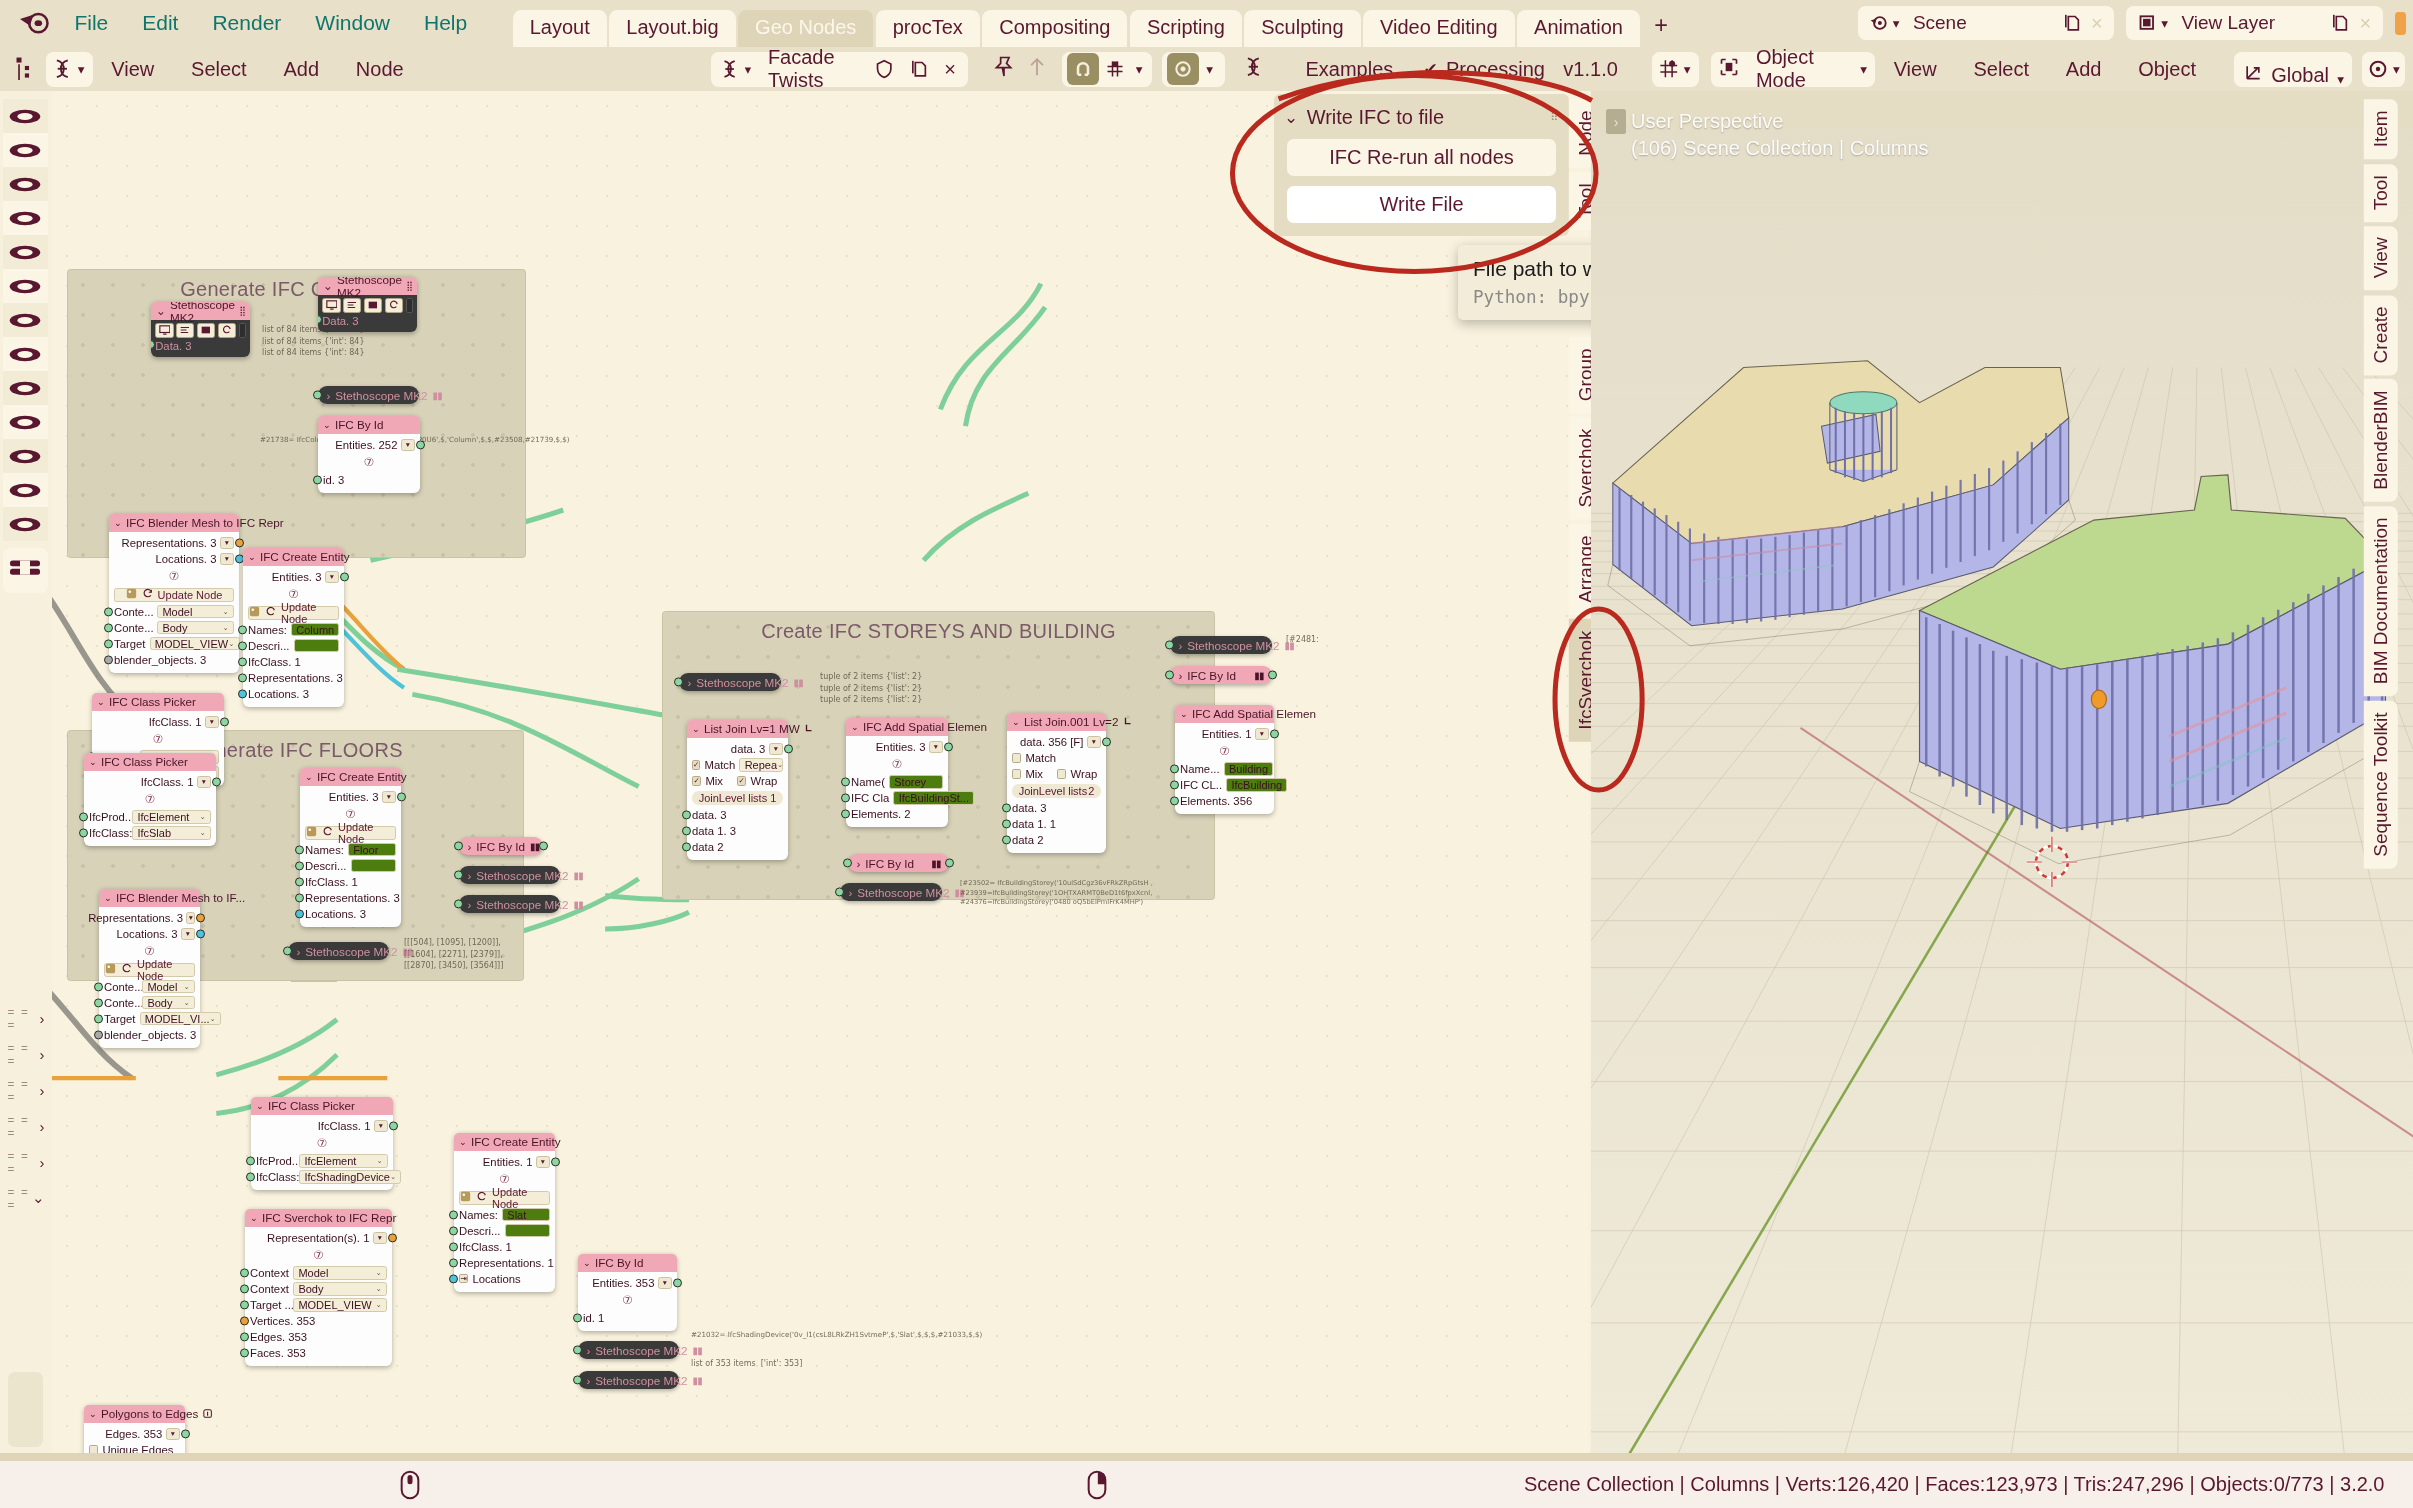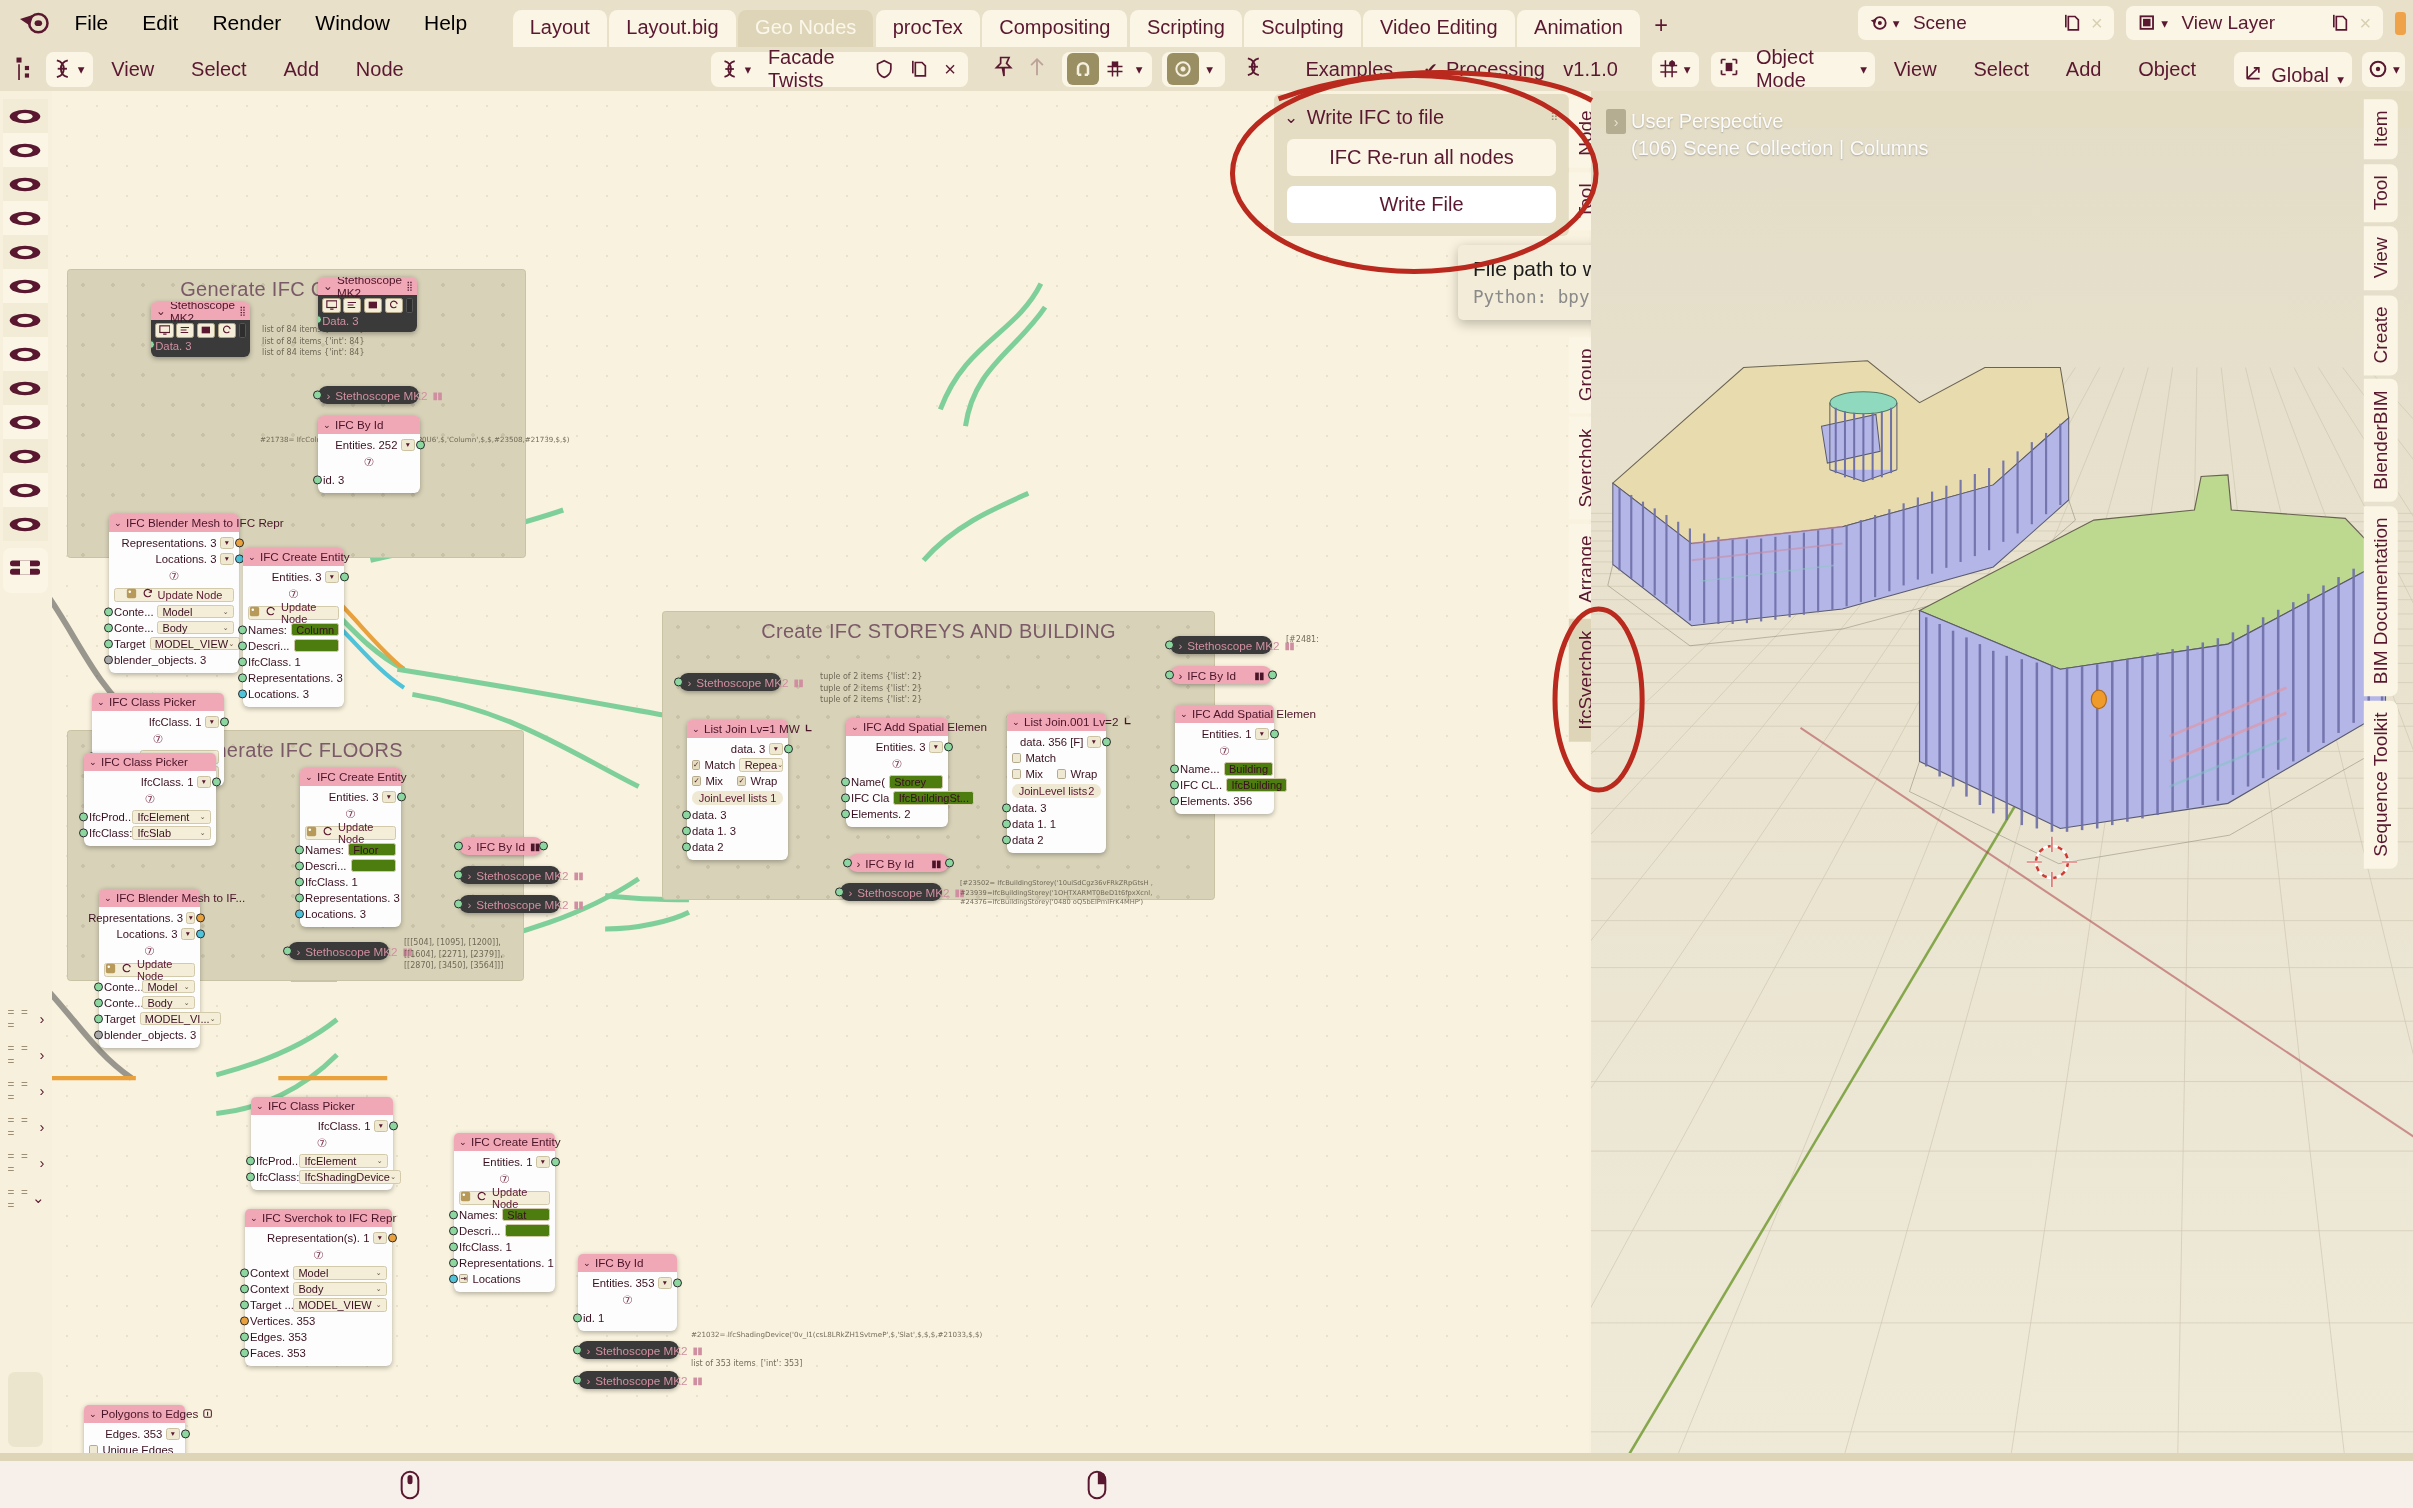--- a/index.html
+++ b/index.html
@@ -18,21 +18,21 @@
     position:absolute; left:0; top:0; width:2413px; height:47px;
     background:#e8e0c8;
     display:flex; align-items:flex-end;
   }
   .blender-logo {
     width:44px; height:39px; margin-left:13.4px; margin-bottom:3.4px;
     display:flex; align-items:center; justify-content:center;
   }
   .menu-items { display:flex; align-items:center; margin-bottom:10px; }
   .menu-item {
-    padding:1.7px 17px; font-size:21px; color:#000000; cursor:default; white-space:nowrap;
+    padding:1.7px 17px; font-size:21px; color:#0f766e; cursor:default; white-space:nowrap;
   }
   .wstabs { display:flex; align-items:flex-end; margin-left:28.5px; height:47px; }
   .wstab {
     padding:7.5px 17px 10px 17px; font-size:20px; color:#5a1730;
     background:#faf5e4; border-radius:8.4px 8.4px 0 0; margin-right:2.5px;
     white-space:nowrap; line-height:1;
   }
   .wstab.active { background:#ded5b9; color:#fbf7ea; }
   .wstab.plus { background:transparent; padding:7.5px 11.7px 10px 11.7px; font-size:23.5px;}
   .topbar-right { margin-left:auto; display:flex; align-items:center; margin-bottom:6.7px; margin-right:6.7px;}
@@ -1714,16 +1714,17 @@
           </svg>
       </div>
       <div style="width:637px;"></div>
       <div class="sb-ico">
         <svg width="20" height="30" viewBox="0 0 24 36">
             <rect x="2" y="2" width="20" height="32" rx="10" fill="none" stroke="#5a1730" stroke-width="2.4"></rect>
             <path d="M13 3 h4 a6 6 0 0 1 5 6 v8 h-9 Z" fill="#5a1730"></path>
           </svg>
       </div>
     </div>
+    <div class="sb-right">Scene Collection | Columns | Verts:126,420 | Faces:123,973 | Tris:247,296 | Objects:0/773 | 3.2.0</div>
   </div>
 
 </div>
 
 
 </body></html>

